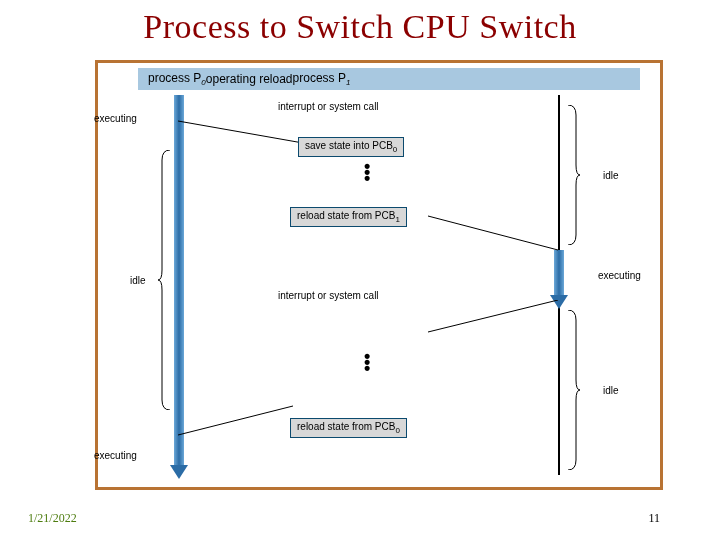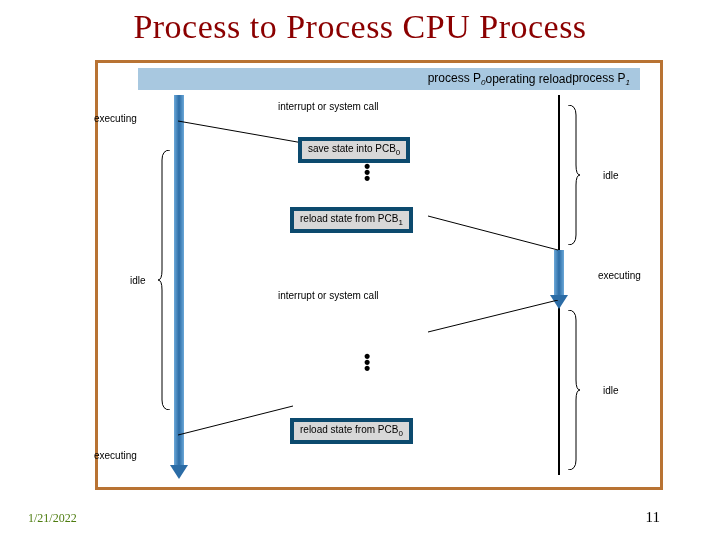--- a/index.html
+++ b/index.html
@@ -24,42 +24,42 @@
     position: absolute;
     bottom: 14px;
     left: 28px;
     font-size: 12px;
     color: #4d7c0f;
   }
   .footer-page {
     position: absolute;
     bottom: 14px;
     right: 60px;
-    font-size: 15px;
+    font-size: 12px;
     color: #000;
   }
   .frame {
     position: absolute;
     top: 60px;
     left: 95px;
     width: 568px;
     height: 430px;
     border: 3px solid #b87333;
     box-sizing: border-box;
   }
   .header-band {
     position: absolute;
     top: 5px;
     left: 40px;
     right: 20px;
     height: 22px;
     background: #a8c8e0;
     display: flex;
     align-items: center;
-    justify-content: flex-end;
+    justify-content: flex-start;
     font-family: Arial, sans-serif;
     font-size: 12px;
     color: #000;
     padding: 0 10px;
     box-sizing: border-box;
   }
   .diagram-area {
     position: absolute;
     top: 32px;
     left: 0;
@@ -87,21 +87,21 @@
   .arrow-head {
     position: absolute;
     width: 0;
     height: 0;
     border-left: 9px solid transparent;
     border-right: 9px solid transparent;
     border-top: 14px solid #2b6ca6;
   }
   .os-box {
     position: absolute;
-    border: 4px solid #0c4a6e;
+    border: 1px solid #0c4a6e;
     background: #d8d8d8;
     padding: 2px 6px;
     font-size: 10px;
     text-align: center;
     white-space: nowrap;
   }
   .label {
     position: absolute;
     font-size: 10px;
     white-space: nowrap;
@@ -120,21 +120,21 @@
   }
   .brace {
     position: absolute;
     width: 14px;
     pointer-events: none;
   }
 </style>
 </head>
 <body>
 
-<div class="title">Process to Process CPU Process</div>
+<div class="title">Process to Switch CPU Switch</div>
 
 <div class="frame">
 
   <div class="header-band">
     <span><span>process P</span><span class="sub italic">0</span></span>
     <span>operating reload</span>
     <span><span>process P</span><span class="sub italic">1</span></span>
   </div>
 
   <div class="diagram-area">

